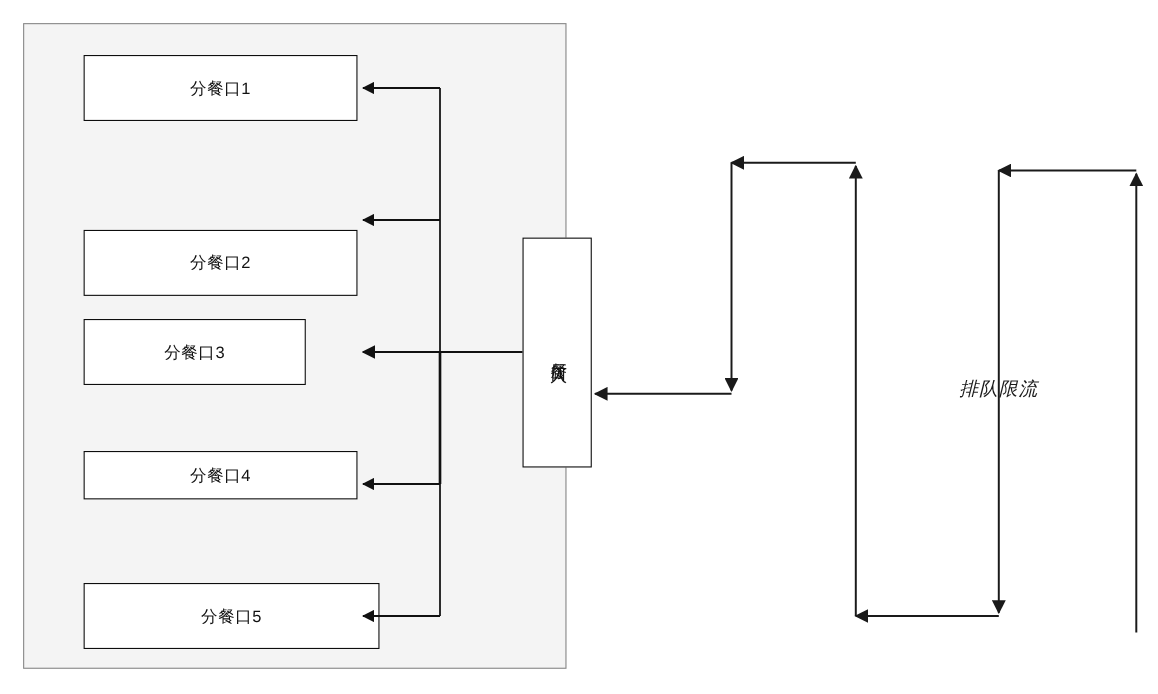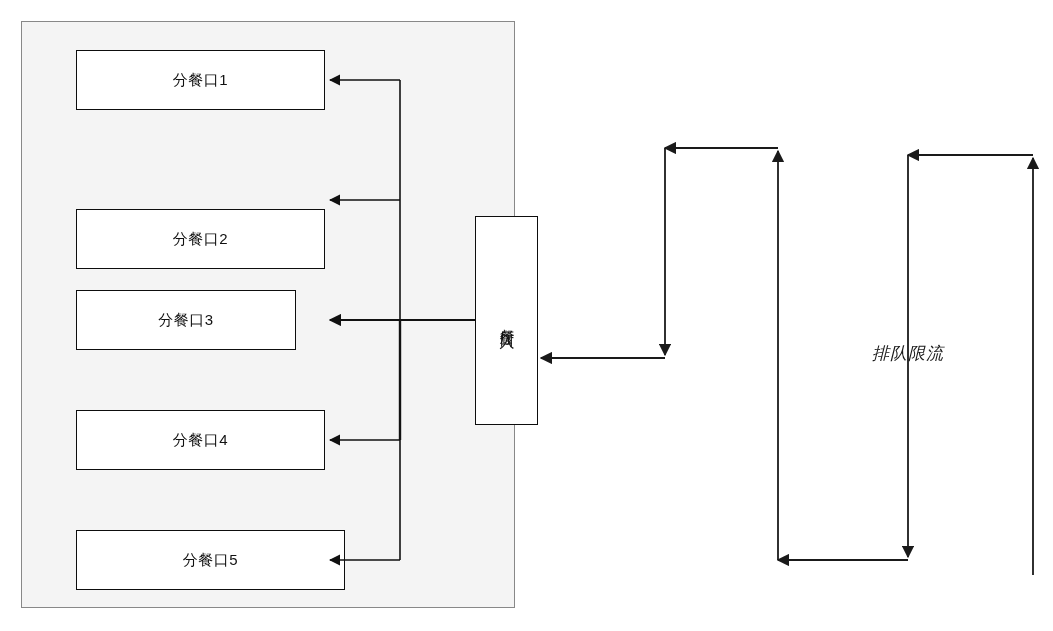--- a/index.html
+++ b/index.html
@@ -95,24 +95,24 @@
 <div id="canvas">
 
   <div class="panel"></div>
 
   <div class="station" style="left:76px; top:50px; width:249px; height:60px;">
     <span>分餐口1</span>
   </div>
   <div class="station" style="left:76px; top:170px; width:249px; height:60px;margin-top:39px;">
     <span>分餐口2</span>
   </div>
-  <div class="station" style="left:76px; top:290px; width:220px; height:60px;align-items:center;">
+  <div class="station" style="left:76px; top:290px; width:202px; height:60px;align-items:center;">
     <span>分餐口3</span>
   </div>
-  <div class="station" style="left:76px; top:410px; width:249px; height:60px;">
+  <div class="station" style="left:76px; top:410px; width:249px; height:44px;">
     <span>分餐口4</span>
   </div>
   <div class="station" style="left:76px; top:530px; width:269px; height:60px;">
     <span>分餐口5</span>
   </div>
 
   <div class="entrance">
     <span class="entrance-label">餐厅入口</span>
   </div>
 

